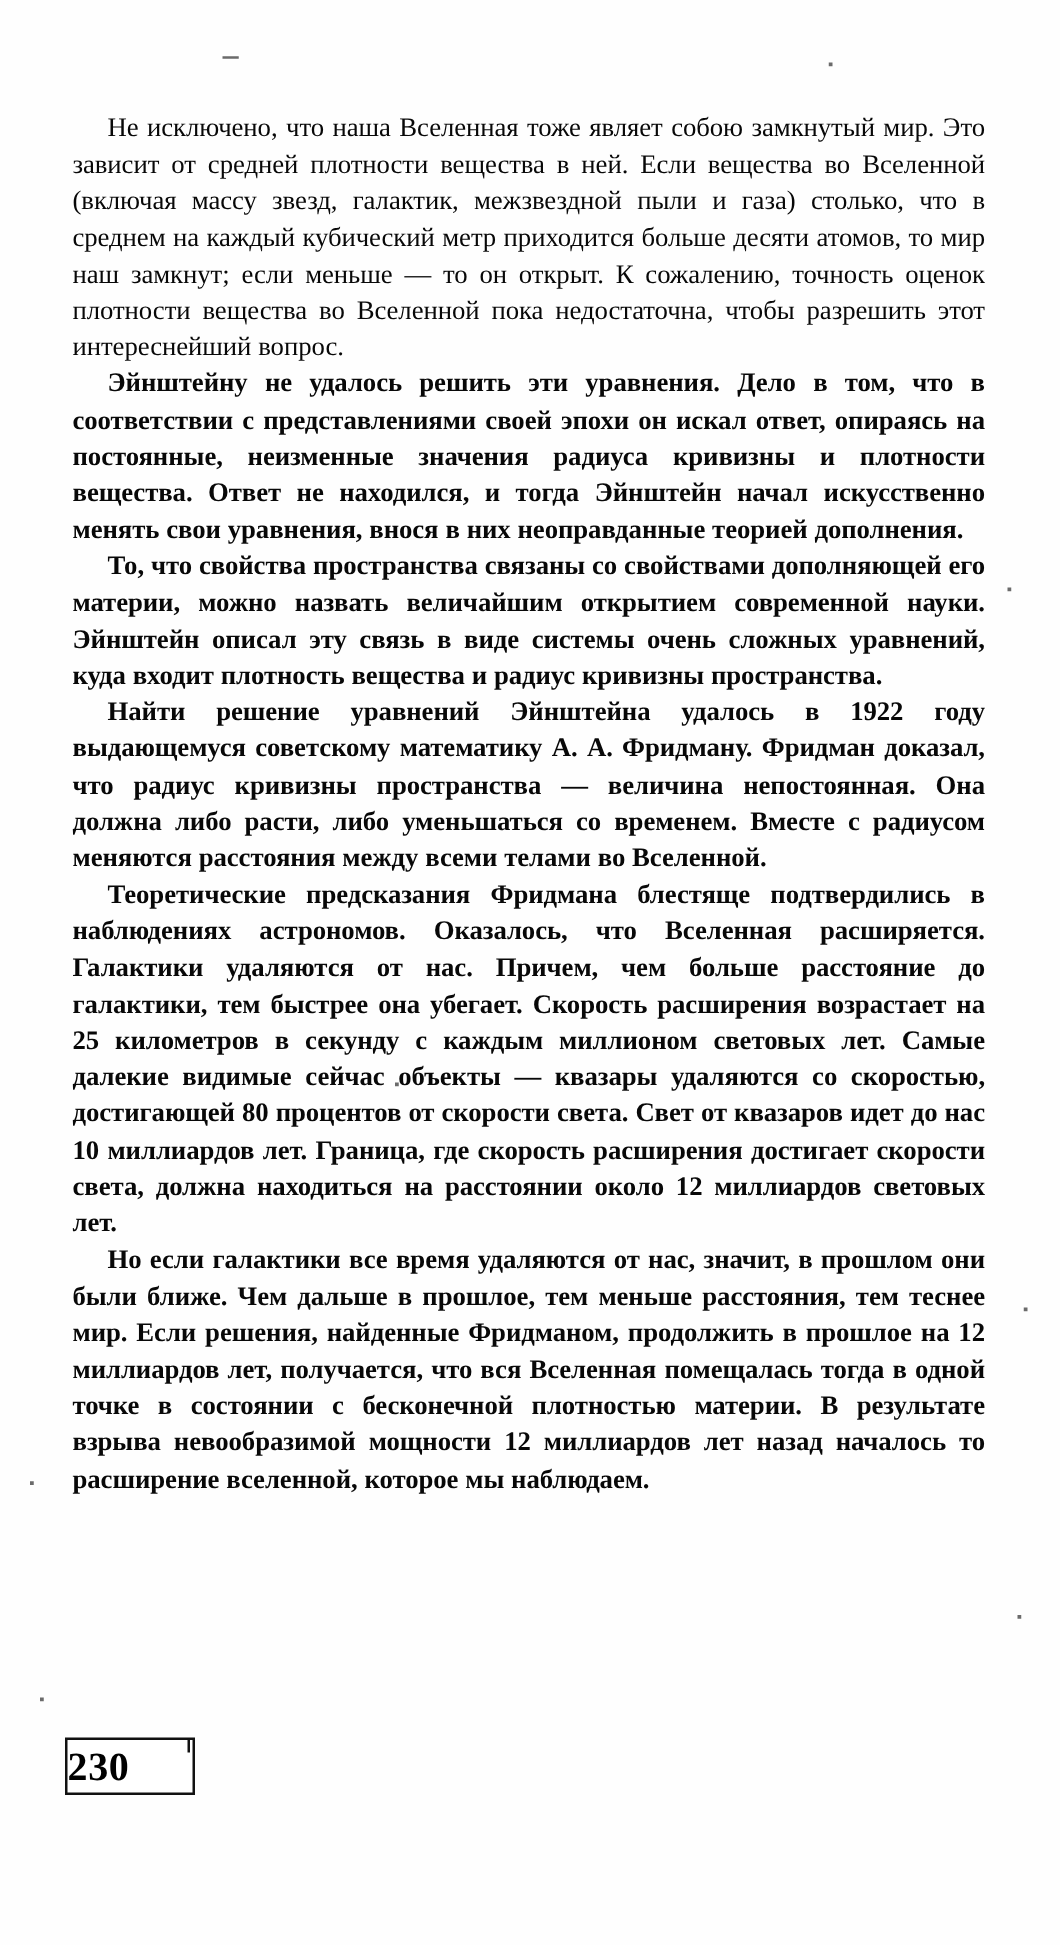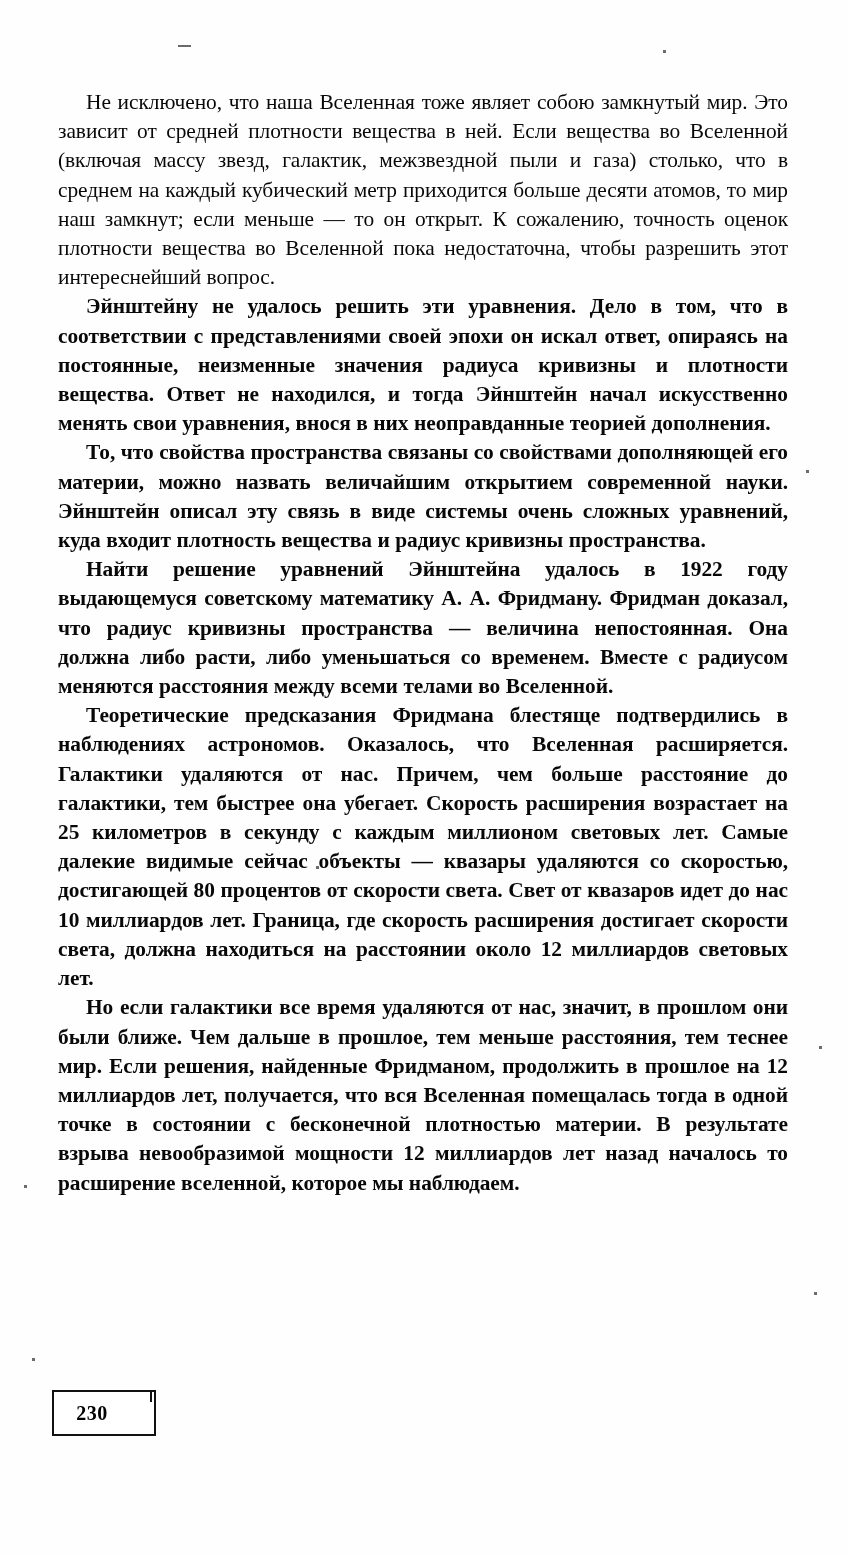--- a/index.html
+++ b/index.html
@@ -68,24 +68,23 @@
     box-sizing: border-box;
     background: #ffffff;
   }
   .page-number-box .num {
     position: absolute;
     left: 0;
     top: 0;
     width: 76px;
     height: 42px;
     line-height: 42px;
-    text-align: center;
     font-family: "Liberation Serif", serif;
     font-weight: bold;
-    font-size: 20px;
+    font-size: 32px;
     letter-spacing: 0.5px;
   }
   .tick {
     position: absolute;
     background: #111;
   }
   
   .wrap-float {
     float: left;
     width: 104px;

